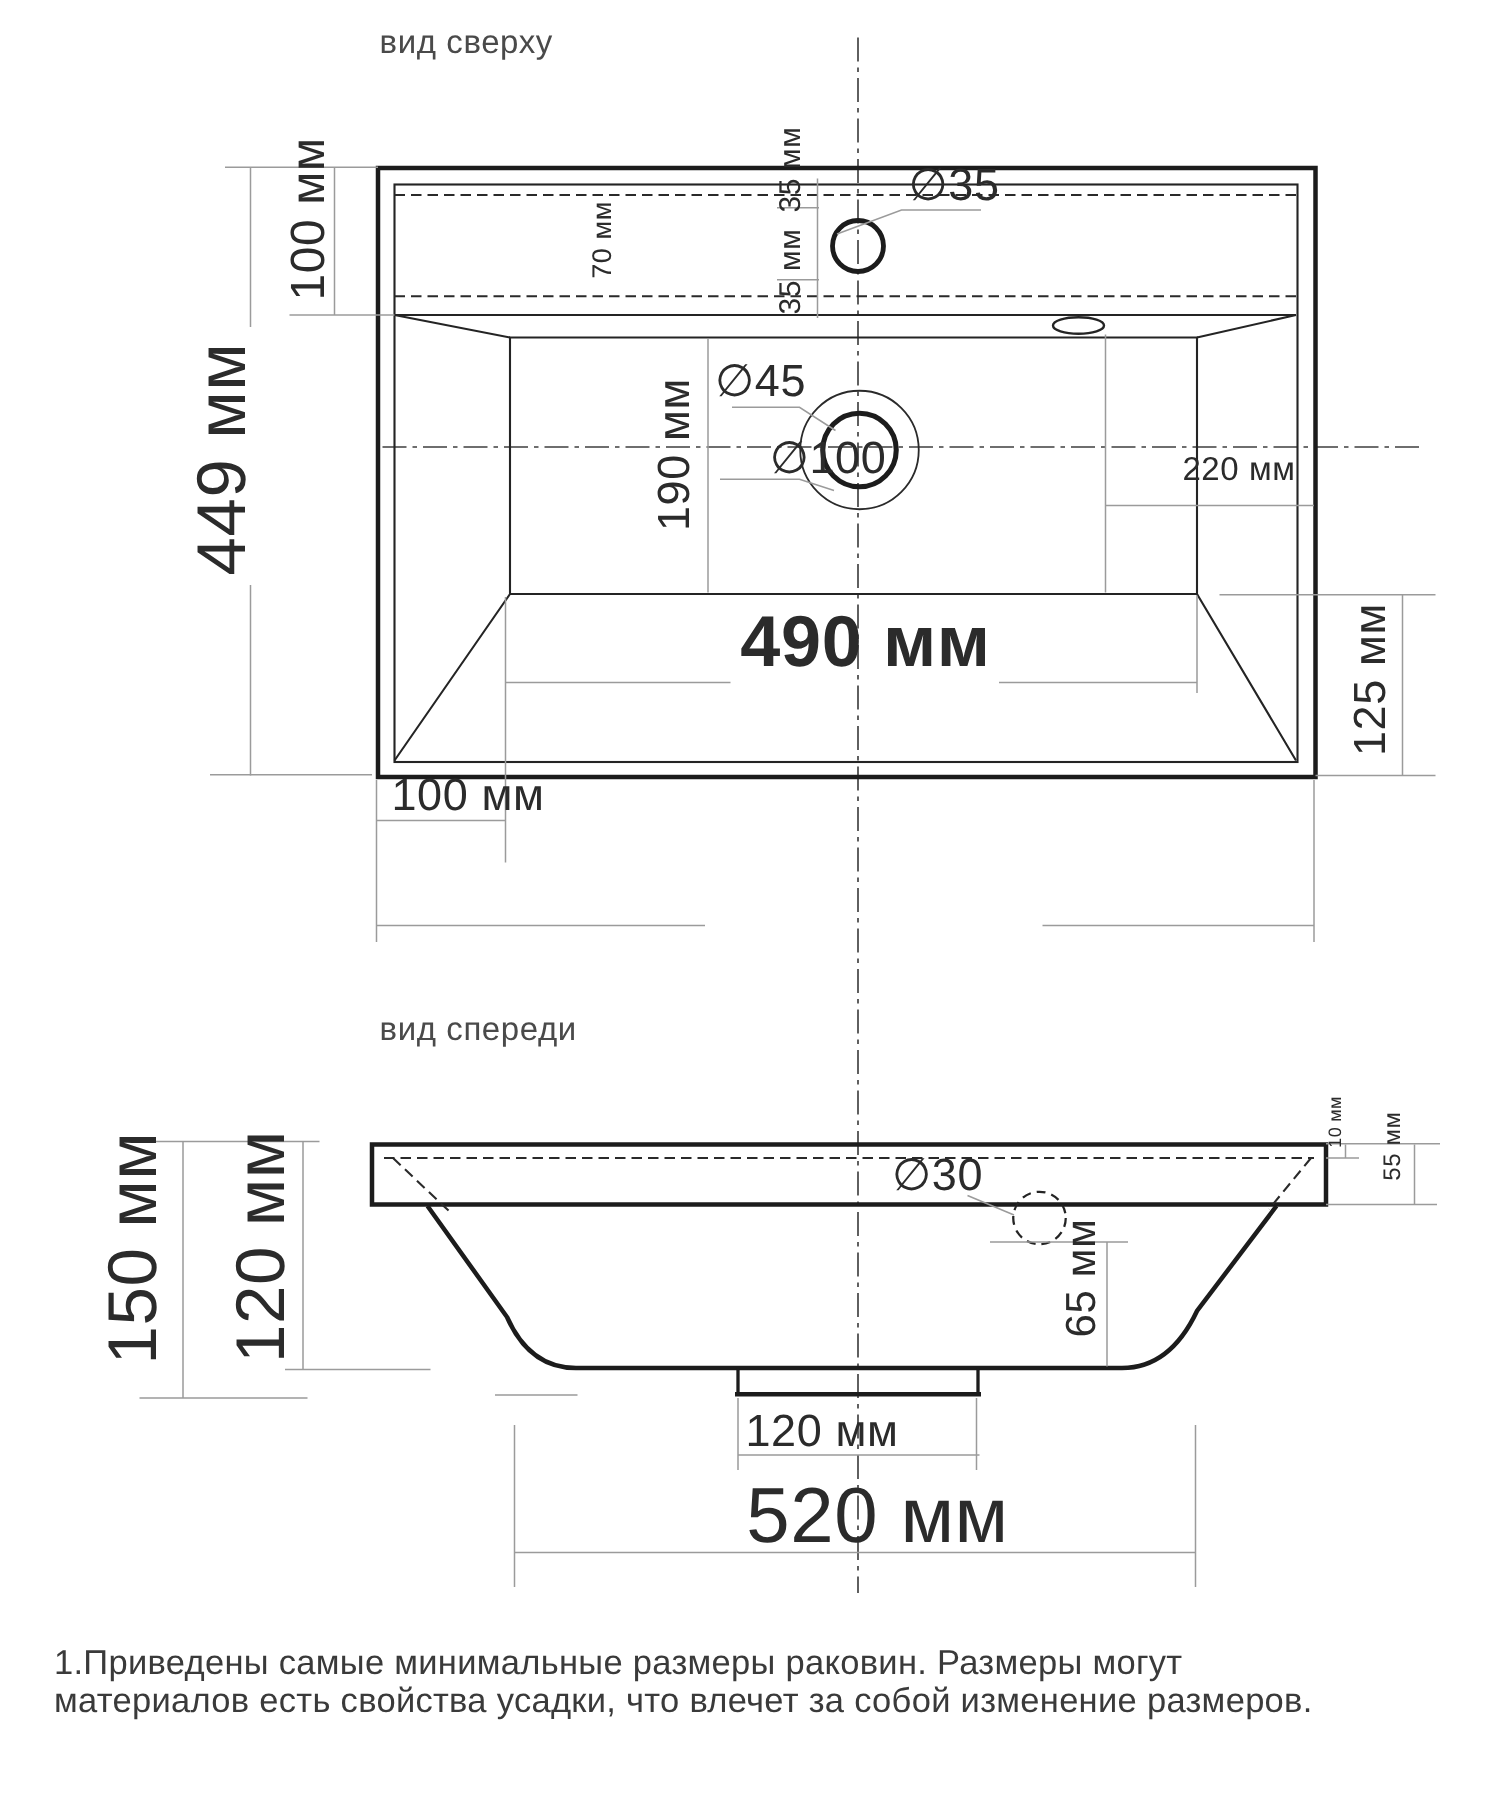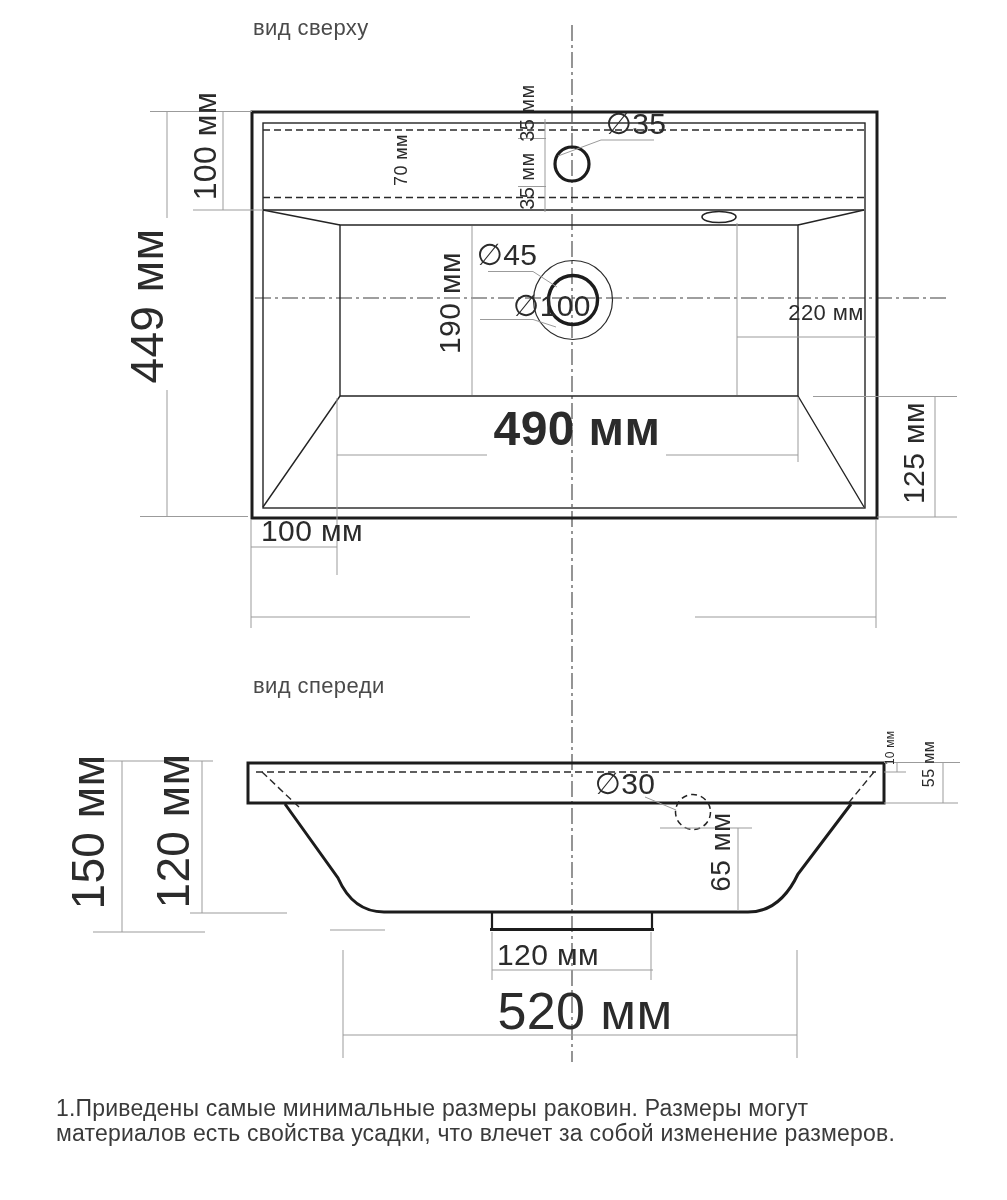--- a/index.html
+++ b/index.html
@@ -139,18 +139,18 @@
   <div class="lbl v" style="left:721px; top:852px; font-size:28px;">65 мм</div>
 
   <div class="lbl v" style="left:88px; top:832px; font-size:46px;">150 мм</div>
 
   <div class="lbl v" style="left:173px; top:831px; font-size:46px;">120 мм</div>
 
   <div class="lbl" style="left:548px; top:955px; font-size:30px;">120 мм</div>
 
   <div class="lbl" style="left:585px; top:1011px; font-size:52px;">520 мм</div>
 
-  <div class="note" style="left:56px; top:1096px;">
+  <div class="note" style="left:36px; top:1096px;">
     <div>1.Приведены самые минимальные размеры раковин. Размеры могут</div>
     <div>материалов есть свойства усадки, что влечет за собой изменение размеров.</div>
   </div>
 
 </div>
 
 </body></html>

